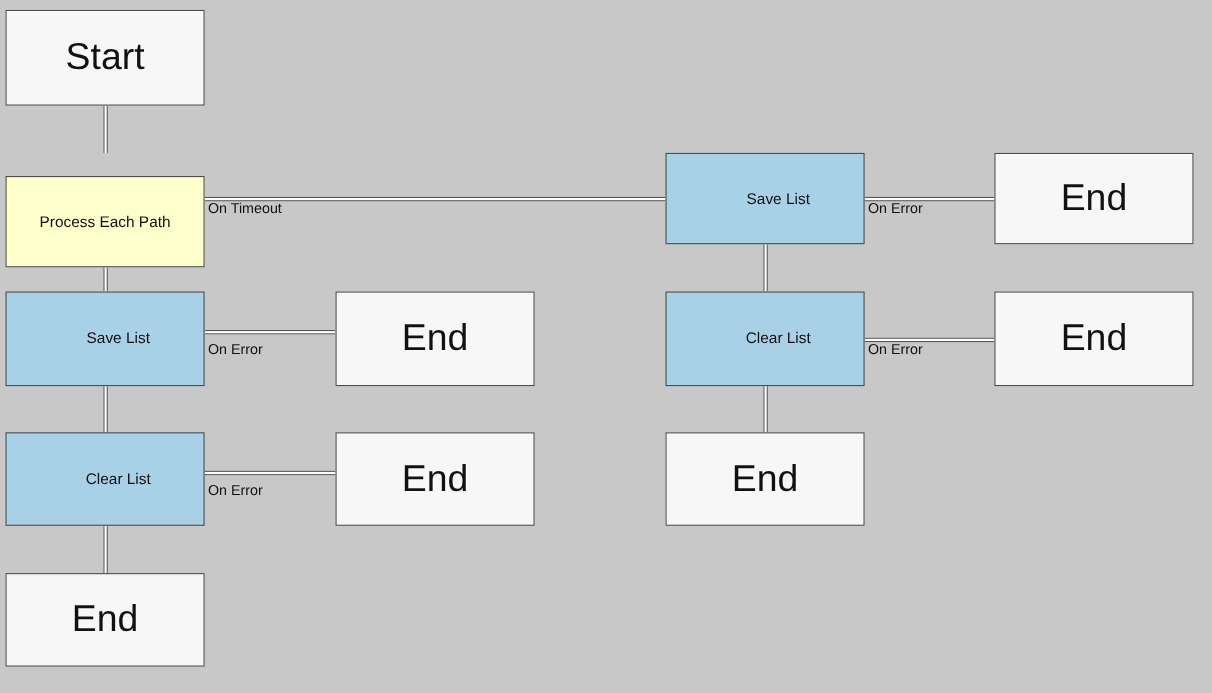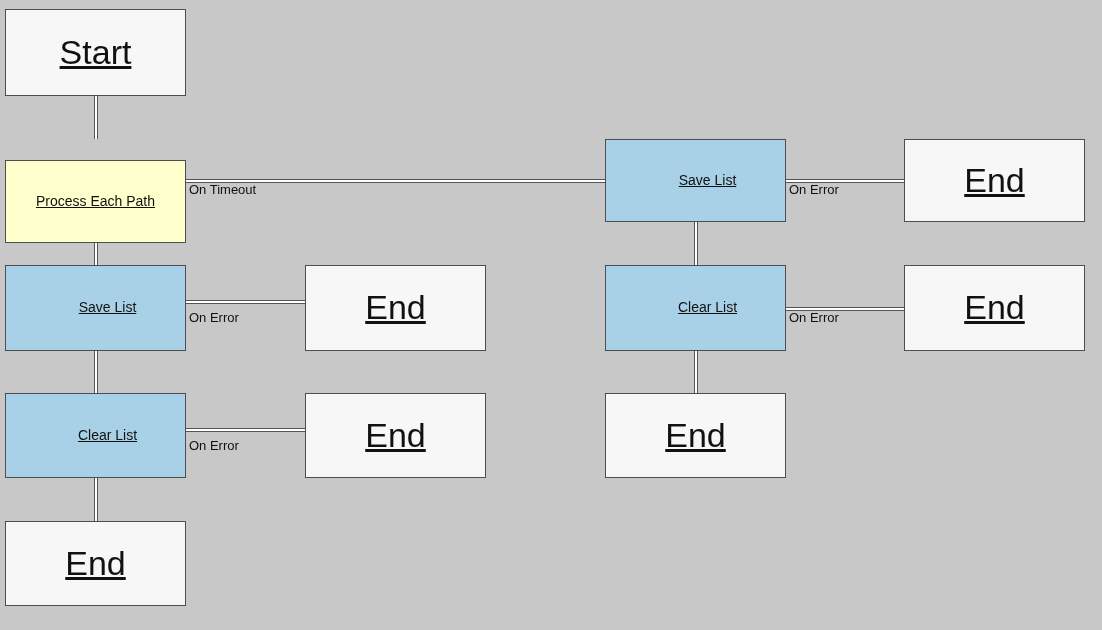--- a/index.html
+++ b/index.html
@@ -20,21 +20,20 @@
     position: absolute;
     box-sizing: border-box;
     border: 1px solid #4d4d4d;
     display: flex;
     align-items: center;
     justify-content: center;
     text-align: left;
     color: #111111;
     z-index: 5;
     line-height: 1.1;
-    text-decoration: underline;
   }
   .node.start-end {
     background: #f7f7f7;
     font-size: 34px;
   }
   .node.process {
     background: #ffffcc;
     font-size: 14px;
   }
   .node.action {

